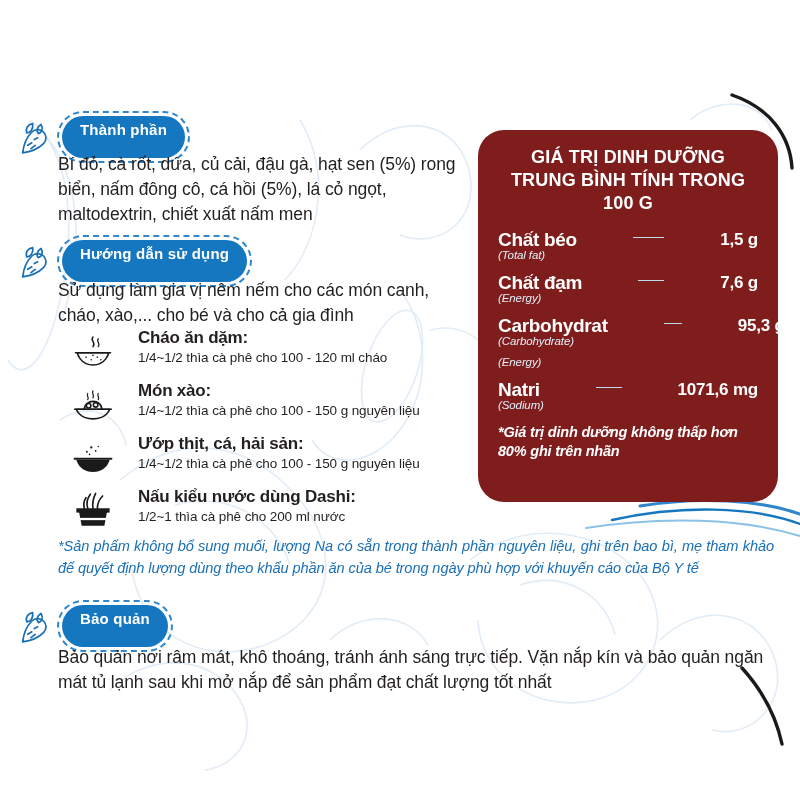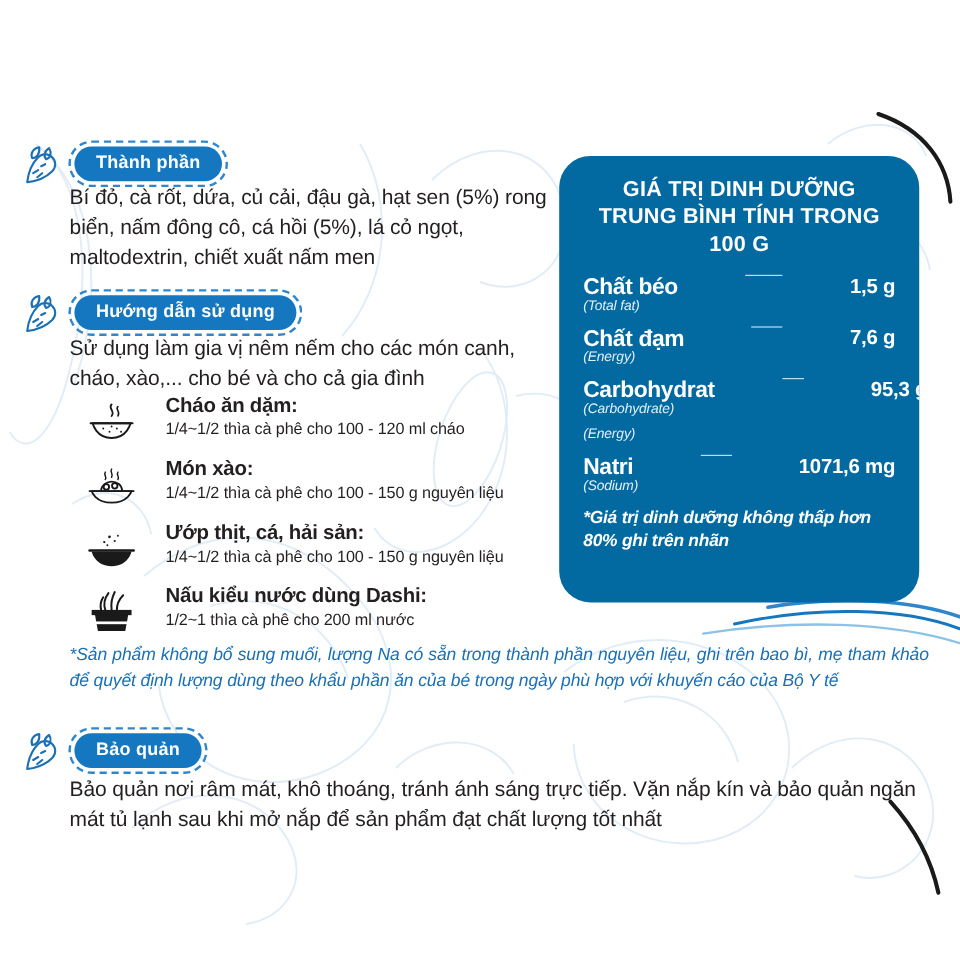--- a/index.html
+++ b/index.html
@@ -21,21 +21,21 @@
 
   
   .badge-row { position: absolute; display: flex; align-items: center; gap: 6px; }
   .carrot { width: 40px; height: 40px; flex: 0 0 40px; }
   .badge {
     display: inline-block;
     background: #1577c0;
     color: #ffffff;
     font-weight: bold;
     border-radius: 999px;
-    padding: 5px 18px 7px 18px;
+    padding: 5px 18px 20px 18px;
     font-size: 15px;
     letter-spacing: .2px;
     outline: 2px dashed #2f86cc;
     outline-offset: 3px;
     white-space: nowrap;
   }
 
   
   .body-text {
     position: absolute;
@@ -48,39 +48,39 @@
   
   .use-list { position: absolute; left: 72px; top: 328px; width: 400px; }
   .use-item { display: flex; align-items: flex-start; gap: 24px; margin-bottom: 9px; }
   .use-ico { width: 42px; height: 42px; flex: 0 0 42px; margin-top: 2px; }
   .use-title { color: #231f20; font-size: 17px; font-weight: bold; line-height: 1.15; letter-spacing: -0.2px;}
   .use-desc  { color: #231f20; font-size: 13.5px; line-height: 1.25; margin-top: 2px; letter-spacing: -0.1px;}
 
   
   #nutri {
     position: absolute;
-    left: 466px; top: 130px;
+    left: 478px; top: 130px;
     width: 300px; height: 372px;
-    background: #0369a1;
+    background: #7f1d1d;
     border-radius: 26px;
     color: #ffffff;
     box-sizing: border-box;
     padding: 16px 20px 12px 20px;
     overflow: hidden;
   }
   #nutri .n-title {
     text-align: center;
     font-weight: bold;
     font-size: 18px;
     line-height: 1.28;
     letter-spacing: .2px;
     margin-bottom: 14px;
   }
   .n-row { position: relative; margin-bottom: 11px; }
-  .n-line1 { display: flex; align-items: flex-start; gap: 47px; }
+  .n-line1 { display: flex; align-items: center; gap: 47px; }
   .n-name { font-size: 19px; font-weight: 600; white-space: nowrap; letter-spacing: -.3px; }
   .n-dash { flex: 1 1 auto; border-bottom: 1.5px solid #bcdcf2; margin: 0 9px 6px 9px; min-width: 18px; }
   .n-val  { font-size: 17px; font-weight: 600; white-space: nowrap; letter-spacing: -.2px; }
   .n-sub  { font-size: 11.5px; font-style: italic; color: #e2f0fa; margin-top: -2px; letter-spacing: -.1px;}
   .n-note {
     font-style: italic; font-weight: 600;
     font-size: 14.5px; line-height: 1.3;
     margin-top: 12px; letter-spacing: -.2px;
   }
 

